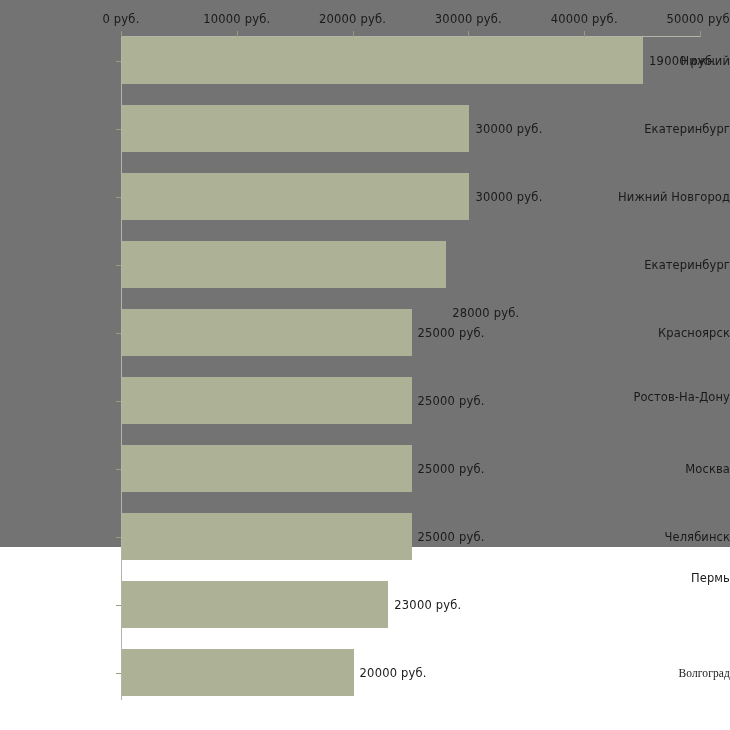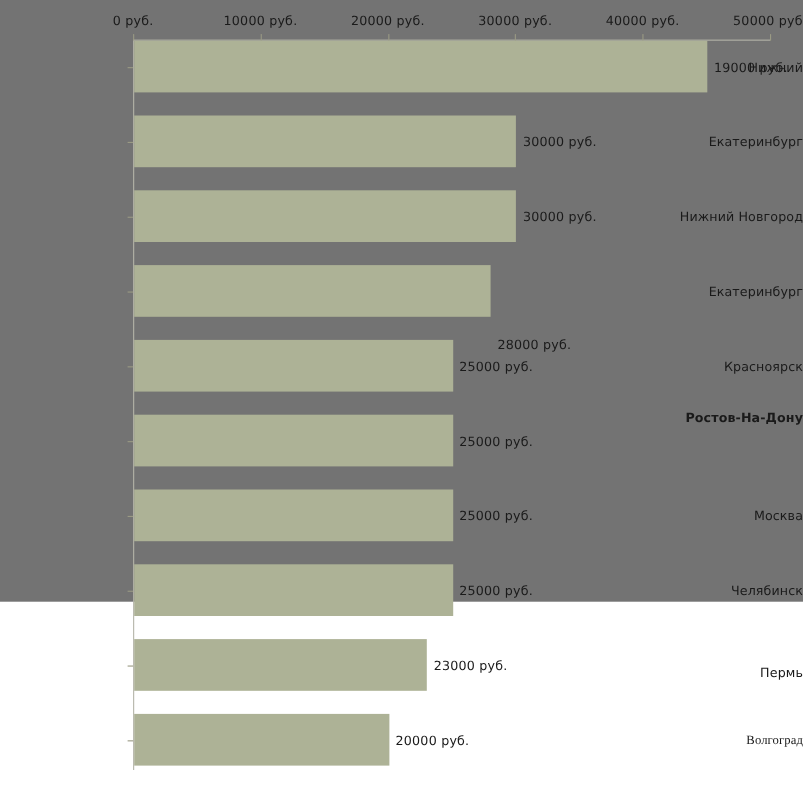--- a/index.html
+++ b/index.html
@@ -122,24 +122,24 @@
       <div class="y-tick" style="top: 536.5px;"></div>
       <div class="y-tick" style="top: 604.5px;"></div>
       <div class="y-tick" style="top: 672.5px;"></div>
     </div>
   <div id="cat-labels-layer">
       <div class="cat-label" style="top: 60.5px;">Нижний</div>
       <div class="cat-label" style="top: 128.5px;">Екатеринбург</div>
       <div class="cat-label" style="top: 196.5px;">Нижний Новгород</div>
       <div class="cat-label" style="top: 264.5px;">Екатеринбург</div>
       <div class="cat-label" style="top: 332.5px;">Красноярск</div>
-      <div class="cat-label" style="top: 380px; font-weight: bold;">Ростов-На-Дону</div>
+      <div class="cat-label" style="top: 397px;">Ростов-На-Дону</div>
       <div class="cat-label" style="top: 468.5px;">Москва</div>
       <div class="cat-label" style="top: 536.5px;">Челябинск</div>
-      <div class="cat-label" style="top: 611px;">Пермь</div>
+      <div class="cat-label" style="top: 578px;">Пермь</div>
       <div class="cat-label" style="top: 672.5px; font-family: Liberation Serif, serif;">Волгоград</div>
     </div>
   <div id="bars-layer">
       <div class="bar" title="Москва 45000 руб." style="top: 37px; height: 47px; width: 521.1px; background: rgb(173, 178, 150);"></div>
       <div class="bar-value" style="left: 649.1px; top: 60.5px;">19000 руб.</div>
       <div class="bar" title="Новосибирск 30000 руб." style="top: 105px; height: 47px; width: 347.4px; background: rgb(173, 178, 150);"></div>
       <div class="bar-value" style="left: 475.4px; top: 128.5px;">30000 руб.</div>
       <div class="bar" title="Нижний Новгород 30000 руб." style="top: 173px; height: 47px; width: 347.4px; background: rgb(173, 178, 150);"></div>
       <div class="bar-value" style="left: 475.4px; top: 196.5px;">30000 руб.</div>
       <div class="bar" title="Екатеринбург 28000 руб." style="top: 241px; height: 47px; width: 324.24px; background: rgb(173, 178, 150);"></div>

